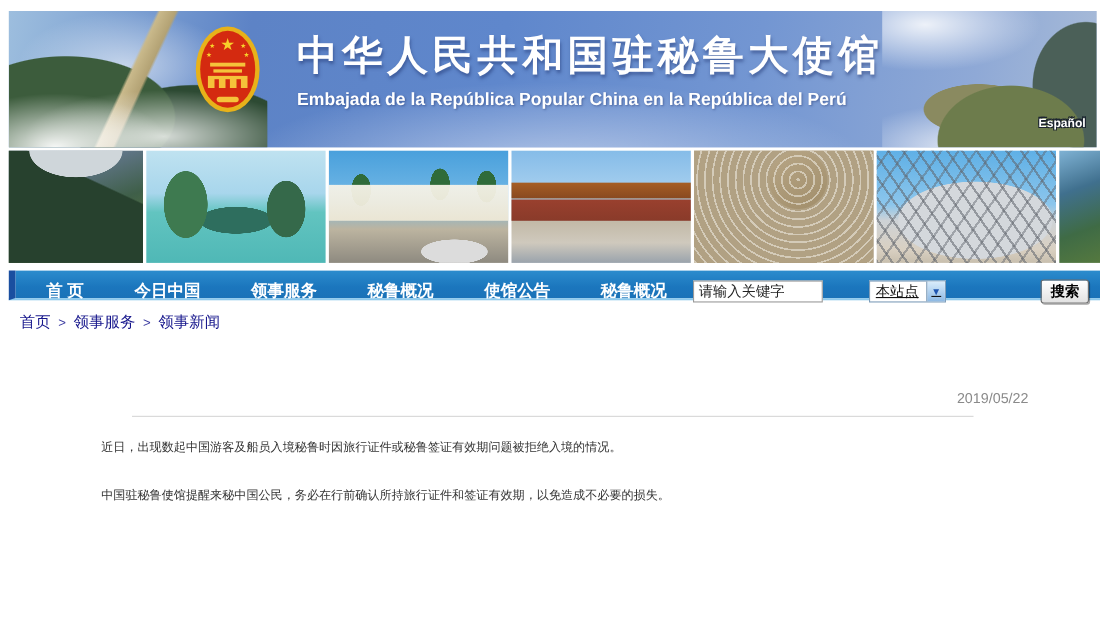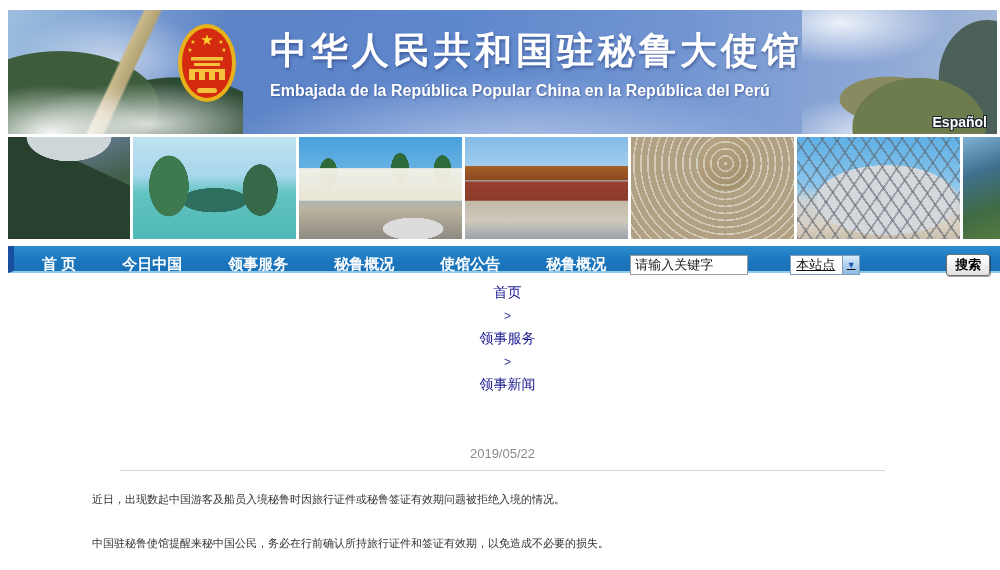--- a/index.html
+++ b/index.html
@@ -29,22 +29,22 @@
       radial-gradient(ellipse 100px 120px at 95% 55%, #4b6058 48%, rgba(0,0,0,0) 49%),
       radial-gradient(ellipse 110px 50px at 45% 72%, #8a8a60 45%, rgba(0,0,0,0) 46%),
       radial-gradient(ellipse 140px 55px at 35% 100%, rgba(255,255,255,.7), rgba(255,255,255,0) 70%);
   }
   .emblem { position:absolute; left:168px; top:12px; width:62px; height:82px; }
   .banner-titles { position:absolute; left:262px; top:16px; width:560px; color:#fff; }
   .banner-title-zh { font-size:37px; font-weight:bold; letter-spacing:4px; white-space:nowrap;
     text-shadow:1px 2px 3px rgba(30,50,110,.5); }
   .banner-title-es { font-size:16px; font-weight:bold; margin-top:6px; white-space:nowrap;
     text-shadow:1px 1px 2px rgba(30,50,110,.5); }
-  .lang-link { position:absolute; right:10px; bottom:4px; color:#fff; font-weight:bold;
-    font-size:14px; cursor:pointer;
+  .lang-link { position:absolute; right:10px; bottom:16px; color:#fff; font-weight:bold;
+    font-size:11px; cursor:pointer;
     text-shadow:-1px -1px 0 #1c2430,1px -1px 0 #1c2430,-1px 1px 0 #1c2430,1px 1px 0 #1c2430; }
 
   
   .strip { margin-top:3px; width:992px; height:102px; display:flex; gap:3px; }
   .strip > div { height:102px; }
   .ph-machu { width:122px;
     background:
       radial-gradient(ellipse 70px 40px at 50% 0%, #cfd6da 60%, rgba(0,0,0,0) 61%),
       linear-gradient(205deg, rgba(0,0,0,0) 30%, #27412e 31%),
       linear-gradient(160deg, #8da3b2 0%, #5e7484 28%, #3f5f49 55%, #54703d 80%, #2f4c33 100%); }
@@ -98,28 +98,28 @@
   .sel-arrow { width:17px; height:18px; display:flex; align-items:center; justify-content:center;
     background:linear-gradient(180deg,#d9ecfb,#8db9e4); border-left:1px solid #7f9db9;
     color:#1f55b0; font-size:9px; }
   .search-btn { margin-left:52px; height:22px; padding:0 8px; font-size:13px; color:#000;
     background:linear-gradient(180deg,#ffffff,#e2e2e2); border:1px solid #6d6d6d;
     border-radius:3px; box-shadow:1px 1px 0 rgba(0,0,0,.35); cursor:pointer; font-weight:bold;
     font-family:inherit; }
 
   
   .breadcrumb { margin:11px 0 0 10px; font-size:14px; color:#16168c; display:flex; gap:7px;
-    align-items:center;flex-direction:column; }
+    align-items:center; }
   .breadcrumb .crumb { cursor:pointer; }
   .breadcrumb .sep { color:#3a3aa0; font-size:12px; }
 
   
   .article { margin-top:52px; padding:0 62px; }
   .article-title { text-align:center; font-size:17px; font-weight:bold; color:#111; }
-  .article-date { text-align:center; font-size:13px; color:#8a8a8a; margin-top:13px; }
+  .article-date { text-align:right; font-size:13px; color:#8a8a8a; margin-top:13px; }
   .article-hr { border:none; border-top:1px solid #d6d6d6; margin:9px 50px 0 50px; }
   .article p { font-size:11px; color:#333; line-height:32px; text-indent:2em; margin-top:12px; }
 </style>
 </head>
 <body>
 
 <div class="page">
 
   <div class="banner">
     <div class="great-wall"></div>

